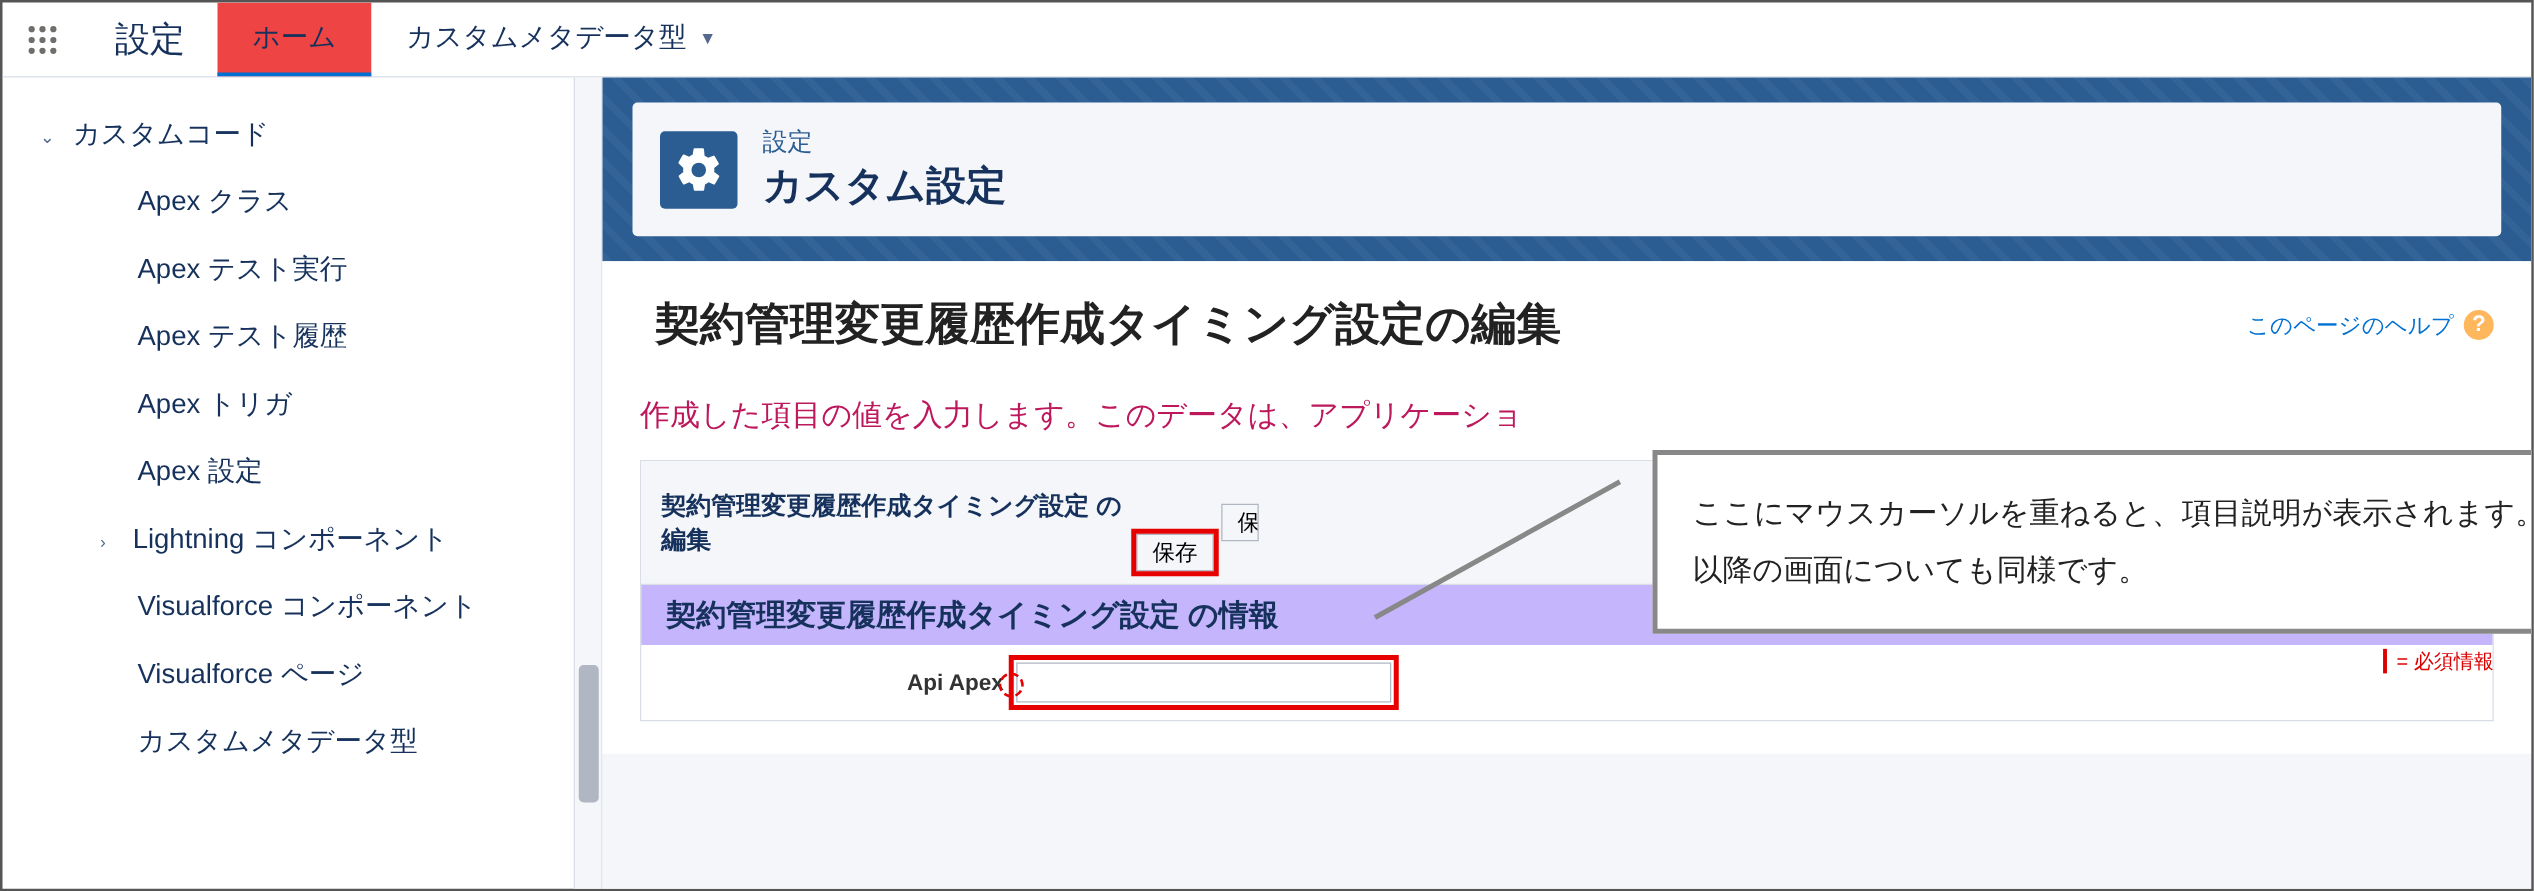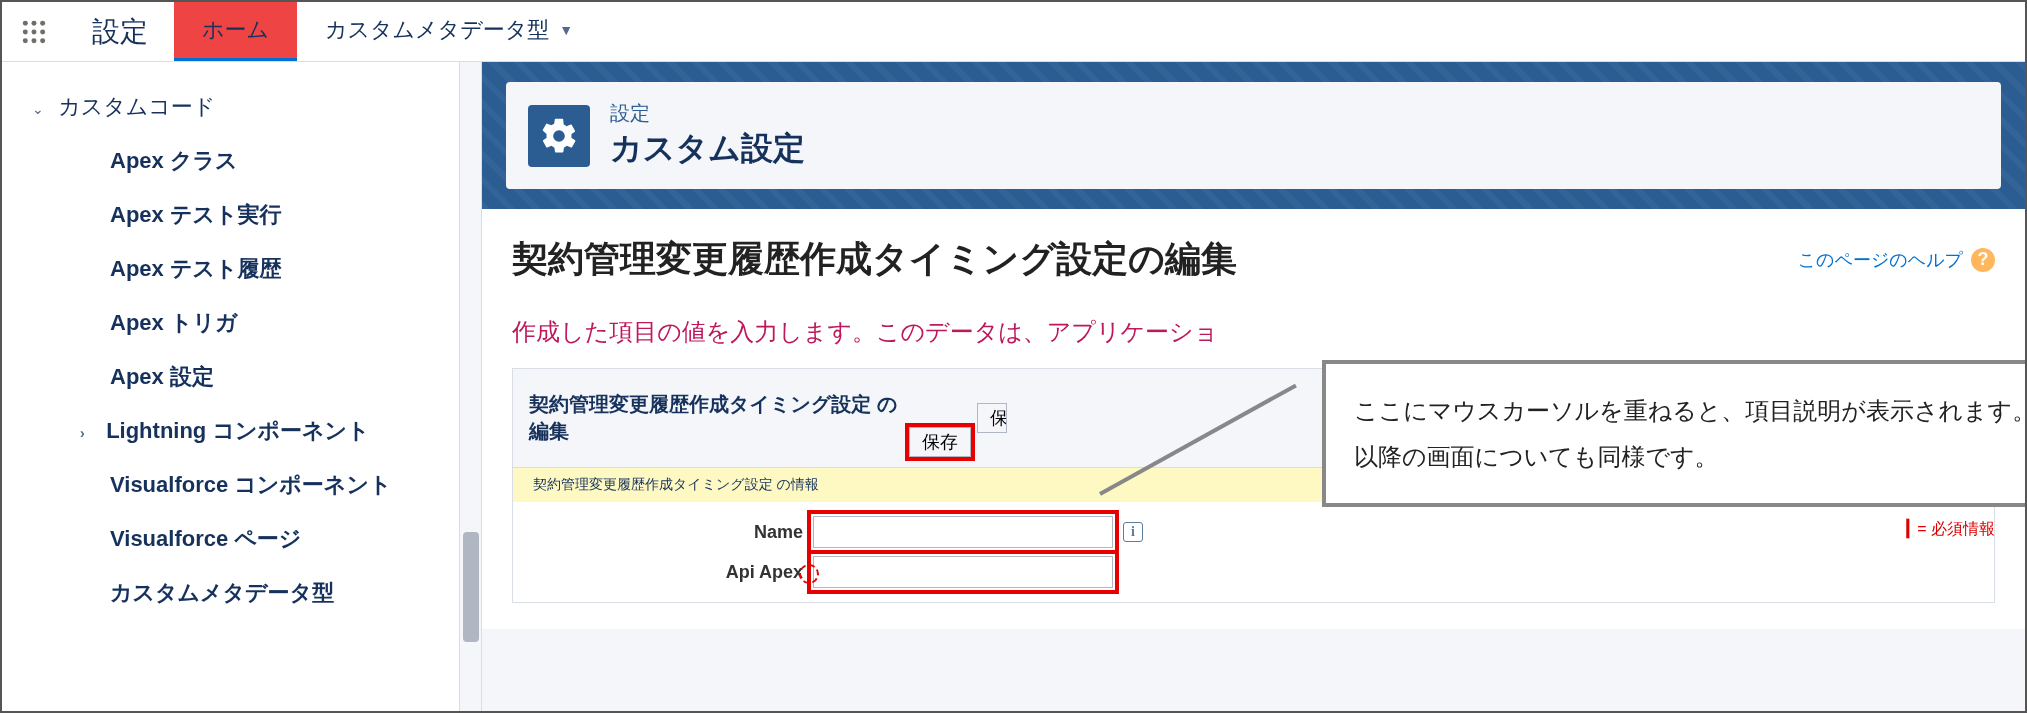--- a/index.html
+++ b/index.html
@@ -15,46 +15,46 @@
 .tab .chev { margin-left: 10px; font-size: 14px; color: #54698d; }
 
 
 .layout { display: flex; height: calc(713px - 60px); }
 .sidebar { width: 480px; border-right: 1px solid #d8dde6; padding: 18px 0; font-size: 22px; color: #16325c; position: relative; overflow-y: auto; }
 .scrollbar-edge { position: absolute; top: 0; right: 0; width: 22px; height: 100%; background: #f4f6f9; border-left: 1px solid #d8dde6; }
 .scrollbar-thumb { position: absolute; right: 2px; width: 16px; height: 110px; top: 470px; background: #b0b7c3; border-radius: 4px; }
 .tree-item { padding: 12px 10px 12px 50px; cursor: pointer; }
 .tree-item.parent { padding-left: 30px; }
 .tree-item .caret { display: inline-block; width: 20px; color: #54698d; font-size: 14px; }
-.tree-item.child { padding-left: 108px; font-weight: bold; }
+.tree-item.child { padding-left: 108px; }
 
 
 .main { flex: 1; background: #f4f6f9; position: relative; }
 .hdr-banner { background: linear-gradient(#2b5d93, #2b5d93); background-image: repeating-linear-gradient(45deg, rgba(255,255,255,0.04) 0 6px, transparent 6px 18px), linear-gradient(#2b5d93,#2b5d93); padding: 20px 24px; }
 .hdr-card { background: #f4f6f9; border-radius: 4px; padding: 18px 22px; display: flex; align-items: center; gap: 20px; }
 .hdr-icon { width: 62px; height: 62px; background: #2b5d93; border-radius: 4px; display: flex; align-items: center; justify-content: center; }
 .hdr-icon svg { width: 40px; height: 40px; fill: #fff; }
 .hdr-text .eyebrow { font-size: 20px; color: #2b5d93; }
 .hdr-text .title { font-size: 32px; font-weight: bold; color: #16325c; }
 
 .page-body { padding: 26px 30px; background: #fff; margin: 0; }
-.page-title-row { display: flex; justify-content: space-between; align-items: center; }
+.page-title-row { display: flex; justify-content: space-between; align-items: center; margin-left: 12px; }
 .page-title { font-size: 36px; font-weight: 600; color: #222; }
 .help-link { font-size: 18px; color: #0070d2; cursor: pointer; display: flex; align-items: center; gap: 8px; }
 .help-link .icon-help { width: 24px; height: 24px; background: #ffb75d; border-radius: 50%; display: inline-flex; align-items: center; justify-content: center; color: #fff; font-weight: bold; }
 .page-desc { font-size: 24px; color: #be185d; margin-top: 32px; }
 
 .section { margin-top: 20px; border: 1px solid #d8dde6; }
 .section-hdr { background: #f4f6f9; border-bottom: 1px solid #d8dde6; padding: 10px 16px; display: flex; align-items: center; }
 .section-hdr-title { font-size: 20px; font-weight: bold; flex: 0 0 auto; width: 380px; }
 .btn-row { display: flex; gap: 6px; align-items: center; }
 .btn { background: #f4f6f9; border: 1px solid #b0b7c3; padding: 2px 12px; font-size: 18px; cursor: pointer; font-family: inherit; }
 .btn-highlight { outline: 4px solid #e60000; margin-top: 48px; }
 
-.sub-hdr { background: #fef9c3; padding: 8px 20px; font-size: 14px; font-weight: normal; }
+.sub-hdr { background: #c4b5fd; padding: 8px 20px; font-size: 24px; font-weight: bold; }
 
 .form-rows { padding: 10px 0; }
 .form-row { display: flex; align-items: center; padding: 4px 0; }
 .form-label { width: 300px; text-align: right; padding-right: 10px; font-size: 18px; font-weight: bold; color: #333; position: relative; }
 .form-input { border: 1px solid #b0b7c3; height: 32px; width: 300px; padding: 2px 6px; font-size: 16px; }
 .info-i { display: inline-flex; width: 20px; height: 20px; border: 1px solid #5a7da0; color: #5a7da0; border-radius: 3px; align-items: center; justify-content: center; font-family: serif; font-weight: bold; font-size: 14px; margin-left: 10px; }
 .input-highlight { outline: 4px solid #e60000; outline-offset: 2px; }
 .help-badge { position: absolute; right: -6px; top: 2px; width: 20px; height: 20px; border: 2px dashed #e60000; border-radius: 50%; }
 .required-text { position: absolute; right: 30px; top: 310px; color: #d00; font-size: 16px; }
 
@@ -147,27 +147,20 @@
           <div class="btn-row">
             <button class="btn btn-highlight">保存</button>
             <button class="btn" style="width:30px; overflow:hidden;">保</button>
           </div>
         </div>
         <div class="sub-hdr">契約管理変更履歴作成タイミング設定 の情報</div>
 
         <div class="form-rows">
           <div class="form-row">
             <div class="form-label">
-              <span>Name</span>
-            </div>
-            <input class="form-input input-highlight" value="" style="">
-            <span class="info-i">i</span>
-          </div>
-          <div class="form-row">
-            <div class="form-label">
               <span>Api Apex</span>
               <span class="help-badge"></span>
             </div>
             <input class="form-input input-highlight" value="" style="">
           </div>
         </div>
       </div>
 
       <div class="required-text">
         <span style="color:#d00;font-weight:bold;">┃</span>

